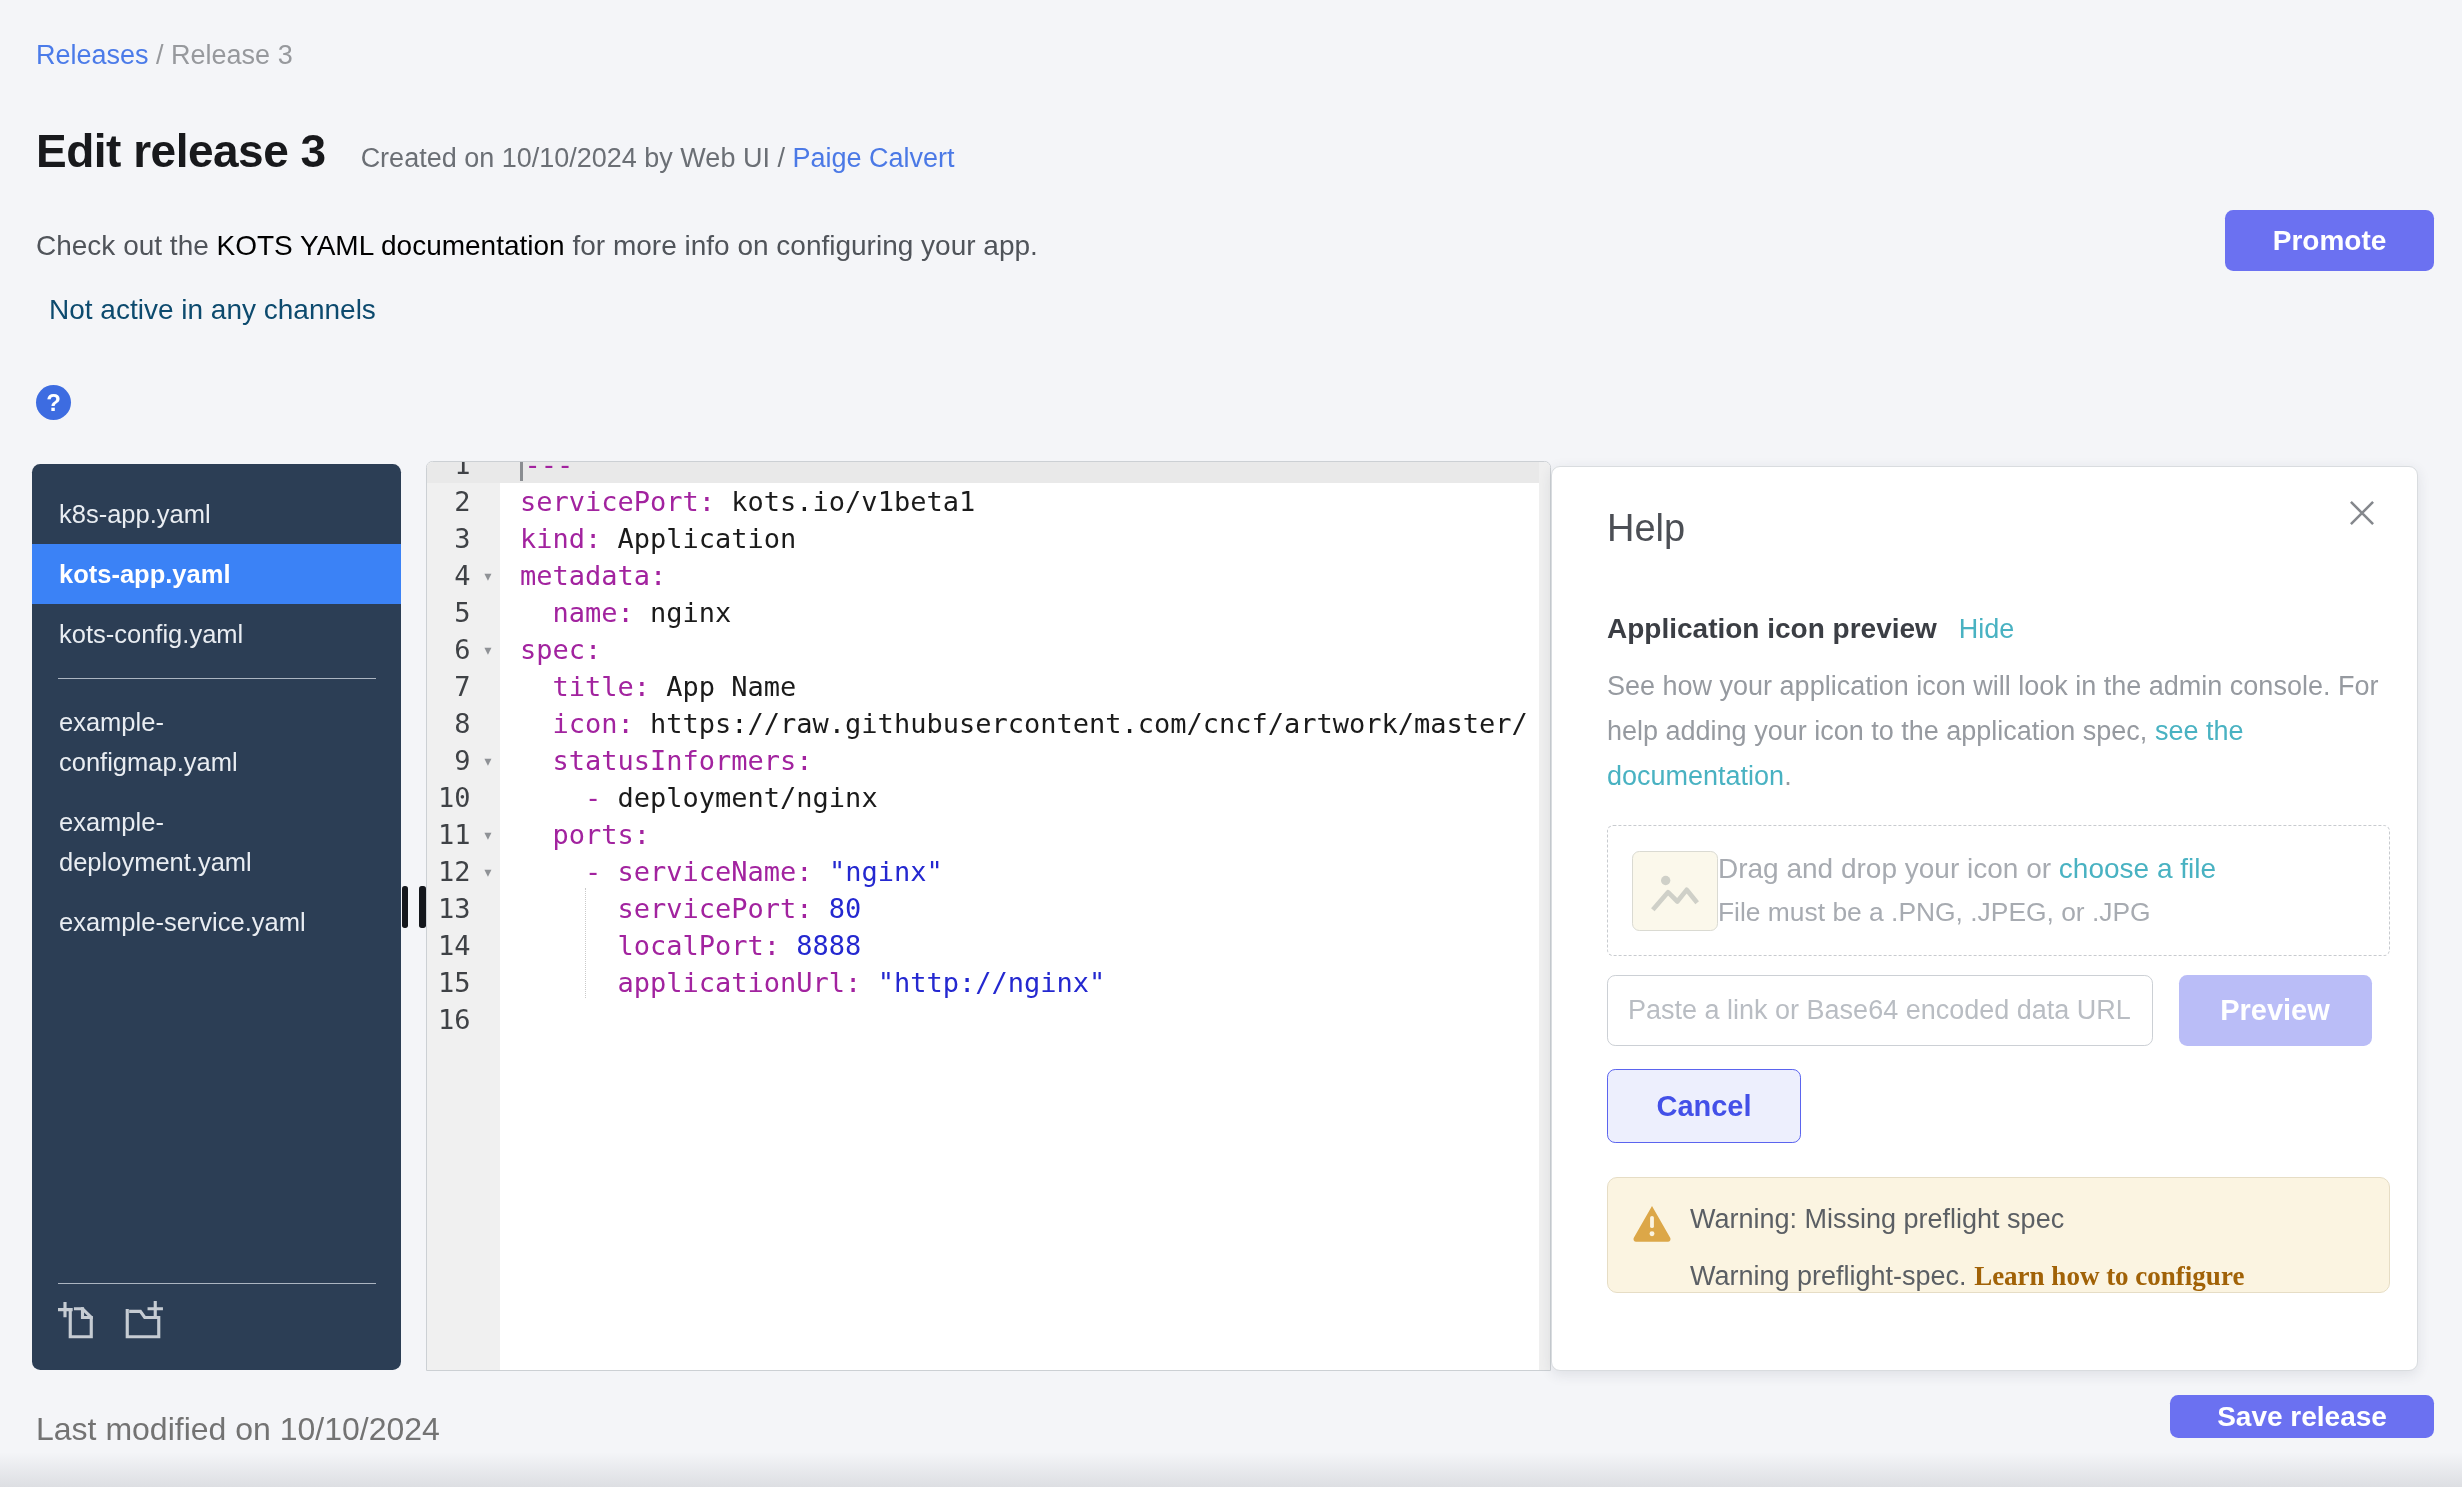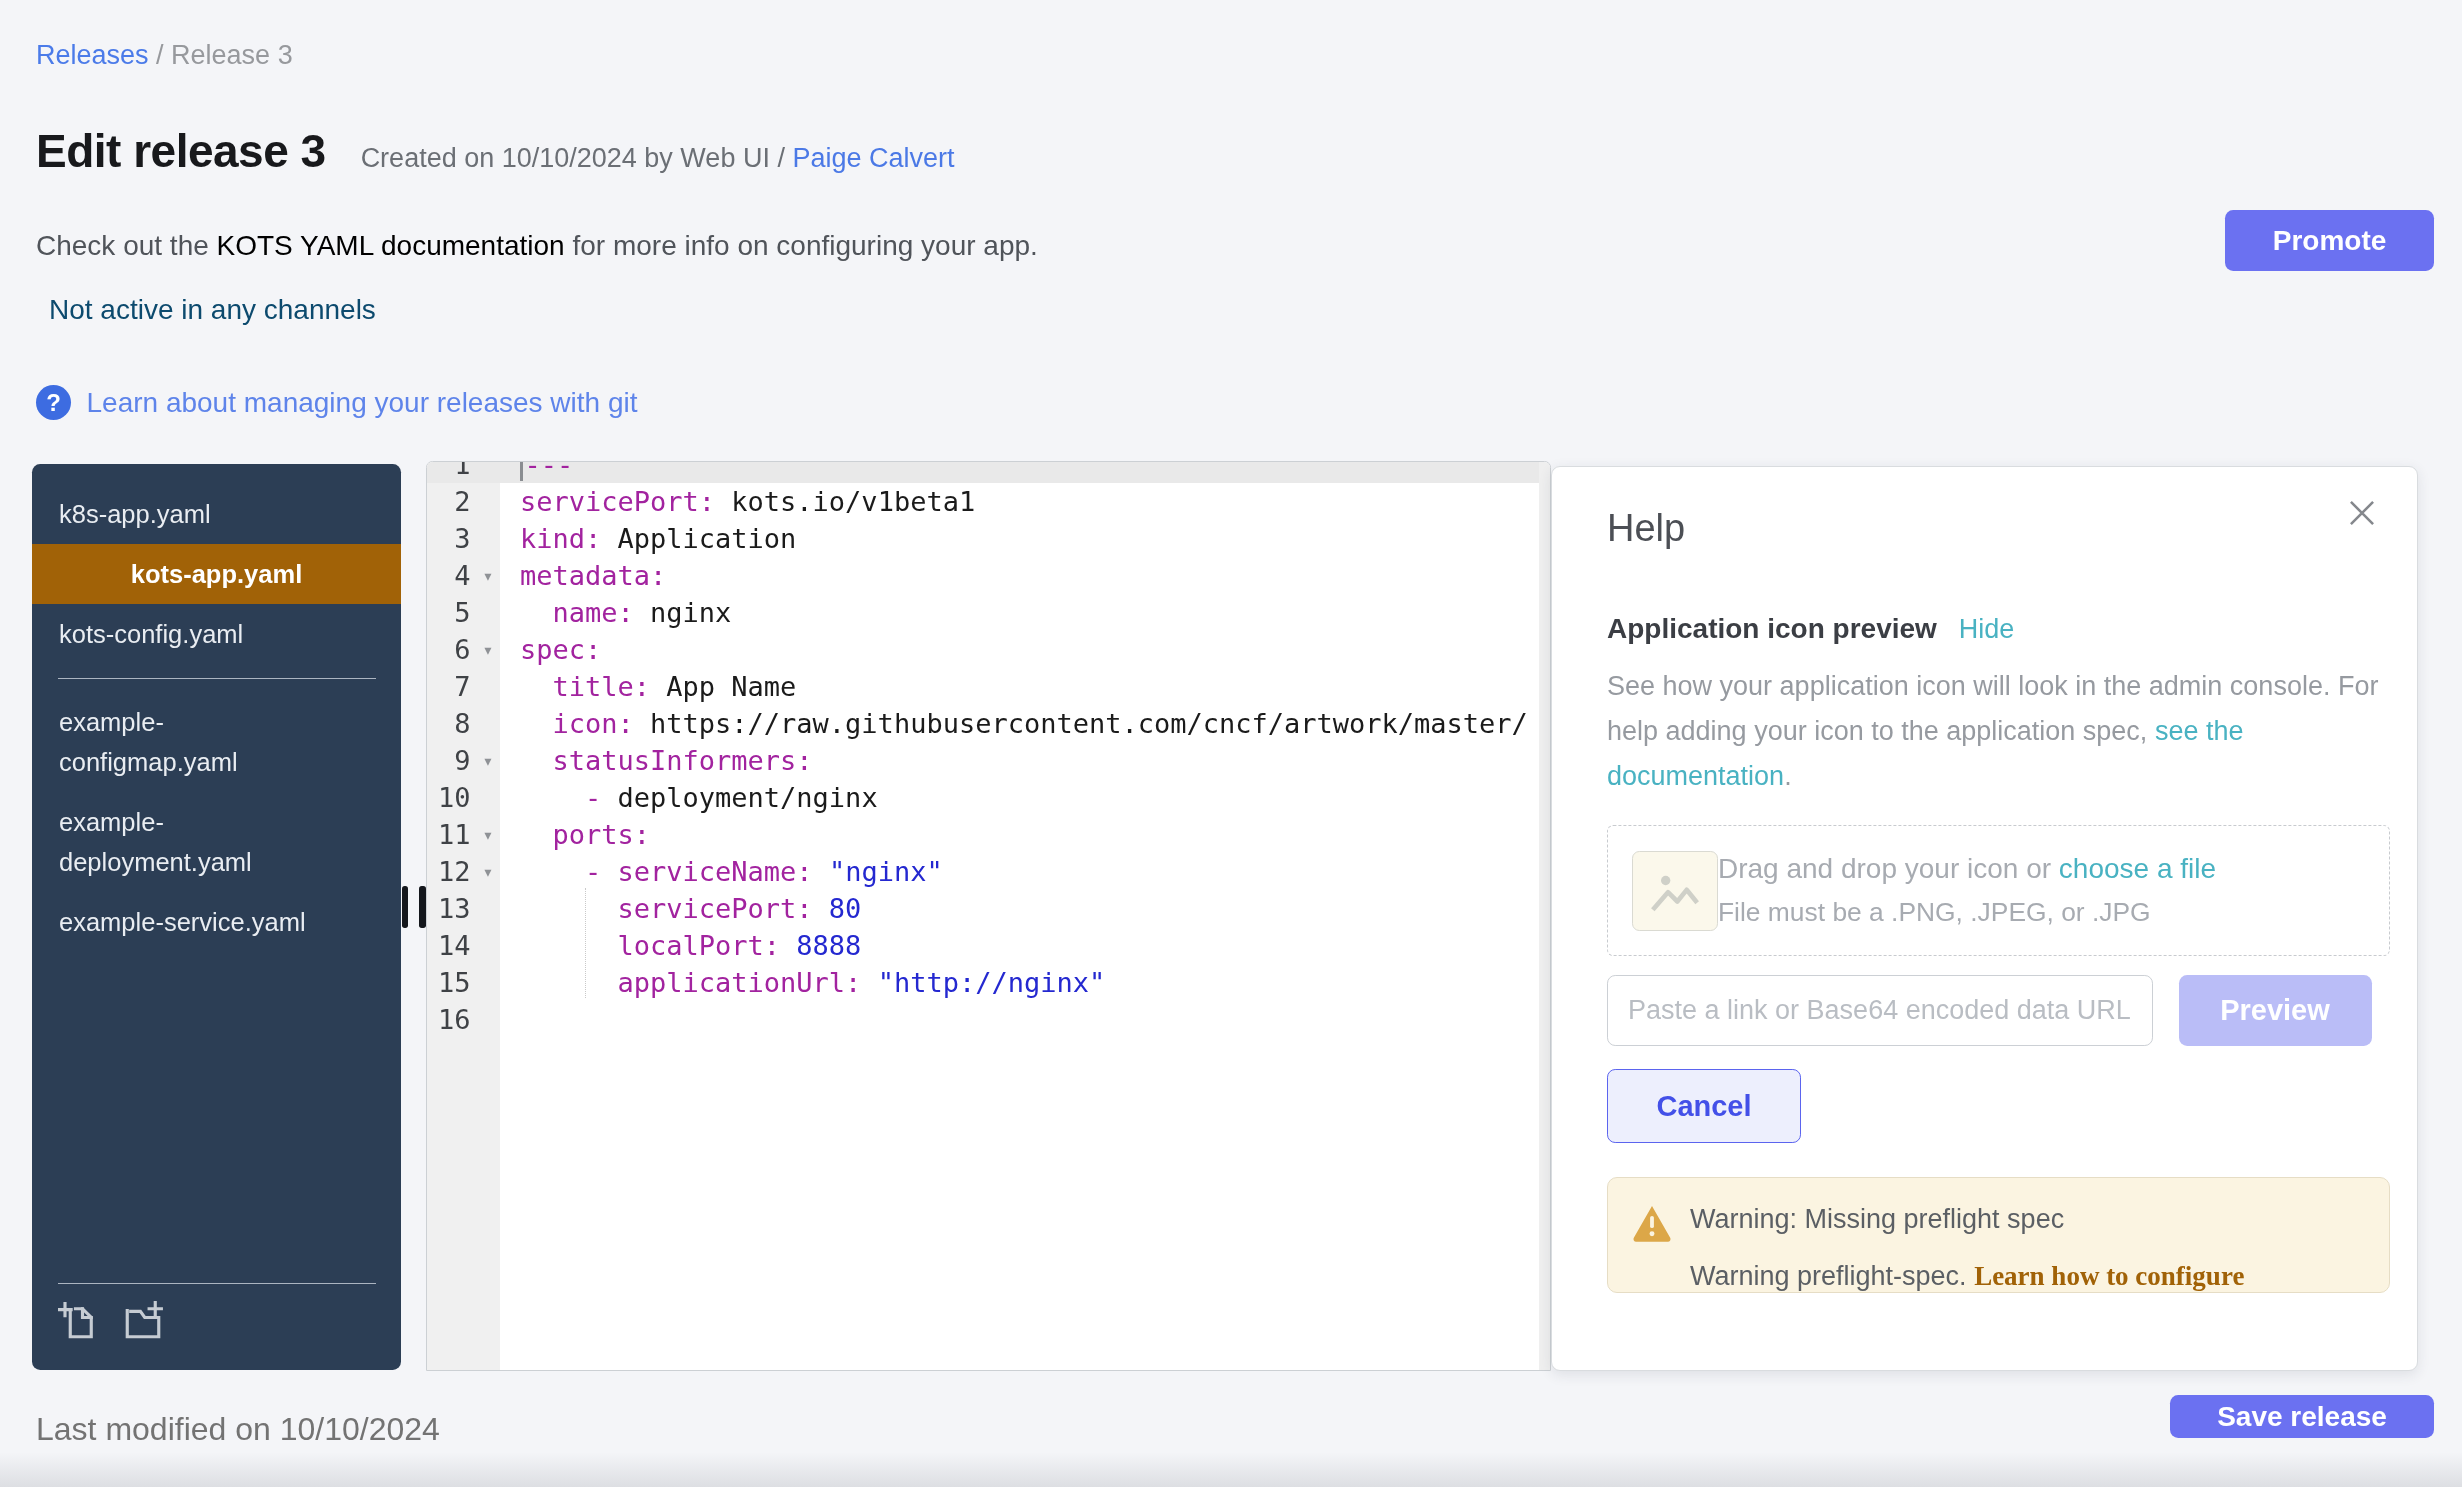--- a/index.html
+++ b/index.html
@@ -46,21 +46,21 @@
 
   
   .sidebar {
     position:absolute; left:32px; top:464px; width:369px; height:906px;
     background:#2c3e55; border-radius:8.2px; padding-top:20px; overflow:hidden;
   }
   .file-item {
     padding:10px 64px 10px 27px; font-size:25.5px; line-height:40px;
     color:#e9edf2; cursor:pointer; overflow-wrap:break-word;
   }
-  .file-item.selected { background:#a16207; color:#ffffff; font-weight:700; padding-right:27px;text-align:center; }
+  .file-item.selected { background:#3b82f6; color:#ffffff; font-weight:700; padding-right:27px; }
   .tree-divider { height:0.9px; background:rgba(215,222,230,0.75); margin:13.7px 25.5px; }
   .sidebar-footer {
     position:absolute; left:25.5px; right:25.5px; bottom:27px;
     border-top:0.9px solid rgba(215,222,230,0.75); padding-top:14.6px;
     display:flex; gap:20px;
   }
   .tree-icon-btn { background:none; border:none; cursor:pointer; padding:0; width:44px; height:44px; }
   .tree-icon-btn svg { width:42px; height:42px; display:block; }
 
   
@@ -171,21 +171,20 @@
   <div class="doc-line">
     <span>Check out the </span><span class="inline-link">KOTS YAML documentation</span><span> for more info on configuring your app.</span>
   </div>
 
   <button class="btn-primary promote-btn">Promote</button>
 
   <div class="channel-status">Not active in any channels</div>
 
   <div class="git-row">
     <span class="q-icon">?</span>
-    <span class="git-link">Learn about managing your releases with git</span>
   </div>
 
   <div class="sidebar">
     <div>
         <div class="file-item"><span>k8s-app.yaml</span></div>
         <div class="file-item selected"><span>kots-app.yaml</span></div>
         <div class="file-item"><span>kots-config.yaml</span></div>
       </div>
     <div class="tree-divider"></div>
     <div>

